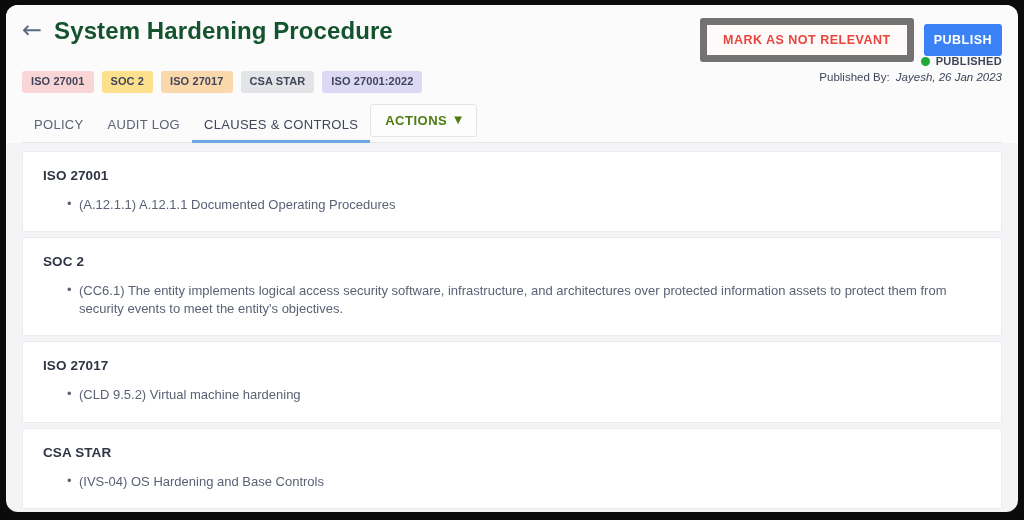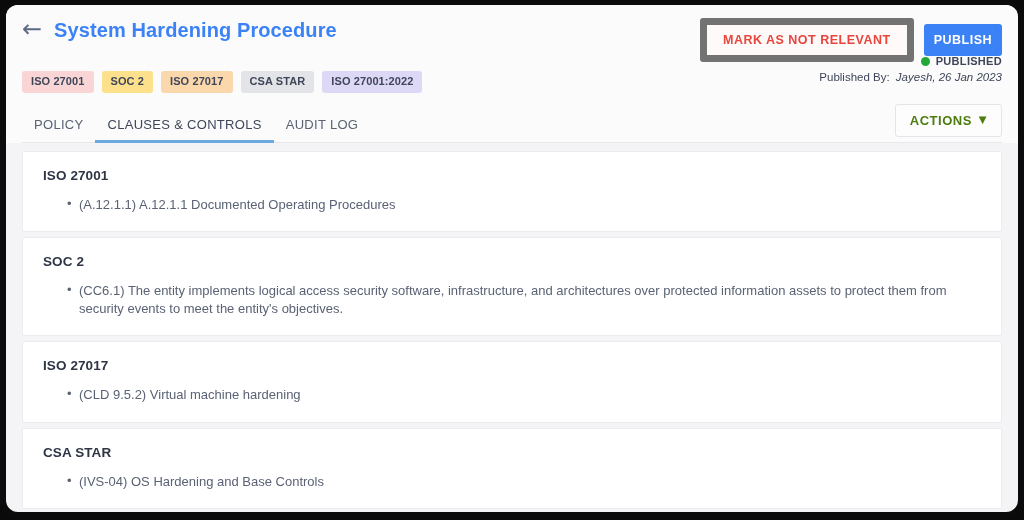--- a/index.html
+++ b/index.html
@@ -59,23 +59,23 @@
   .back-arrow {
     font-size: 24px;
     line-height: 1;
     color: #5d6a84;
     font-family: "DejaVu Sans", sans-serif;
     cursor: pointer;
     padding-bottom: 2px;
   }
 
   .page-title {
-    font-size: 20px;
-    font-weight: bold;
-    color: #3b82f6;
+    font-size: 24px;
+    font-weight: bold;
+    color: #14532d;
     letter-spacing: 0.1px;
   }
 
   .header-actions {
     display: flex;
     align-items: center;
     gap: 10px;
     padding-top: 1px;
   }
 
@@ -156,21 +156,20 @@
     white-space: nowrap;
   }
 
   .published-by .pb-label { font-weight: normal; }
   .published-by .pb-value { font-style: italic; margin-left: 3px; }
 
   
   .tabs-row {
     display: flex;
     align-items: flex-end;
-    justify-content: space-between;
     margin-top: 11px;
     border-bottom: 1px solid #e7e8ec;
   }
 
   .tabs {
     display: flex;
     align-items: flex-end;
     gap: 0px;
   }
 
@@ -293,22 +292,22 @@
         </div>
         <div class="published-by">
           <span class="pb-label">Published By:</span>
           <span class="pb-value">Jayesh, 26 Jan 2023</span>
         </div>
       </div>
 
       <div class="tabs-row">
         <div class="tabs">
           <div class="tab">POLICY</div>
+          <div class="tab">AUDIT LOG</div>
           <div class="tab active" style="border-bottom-color: rgb(106, 169, 224);">CLAUSES &amp; CONTROLS</div>
-          <div class="tab">AUDIT LOG</div>
         </div>
         <button class="actions-btn">
           <span>ACTIONS</span>
           <span class="caret">▼</span>
         </button>
       </div>
 
     </div>
 
     <div class="content">

